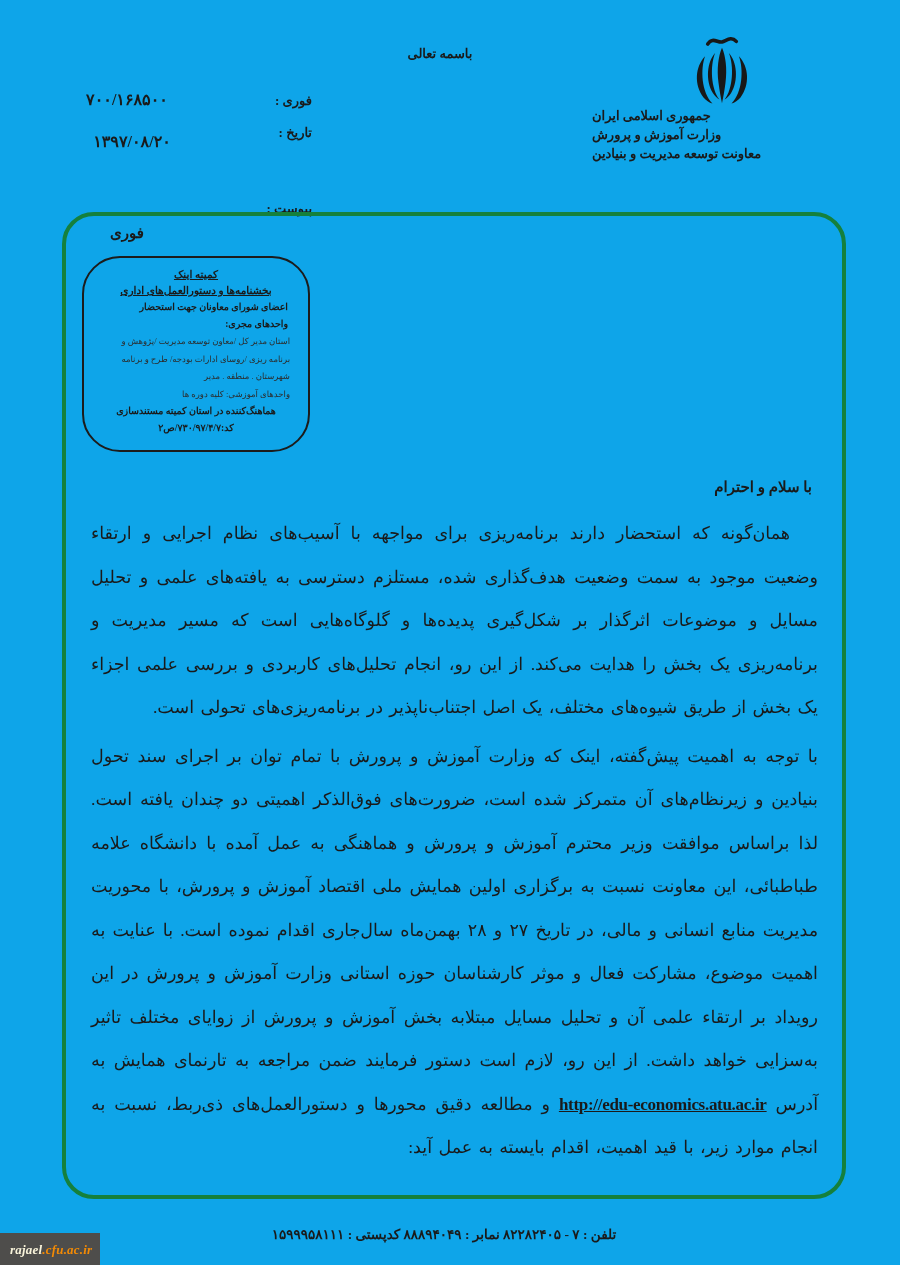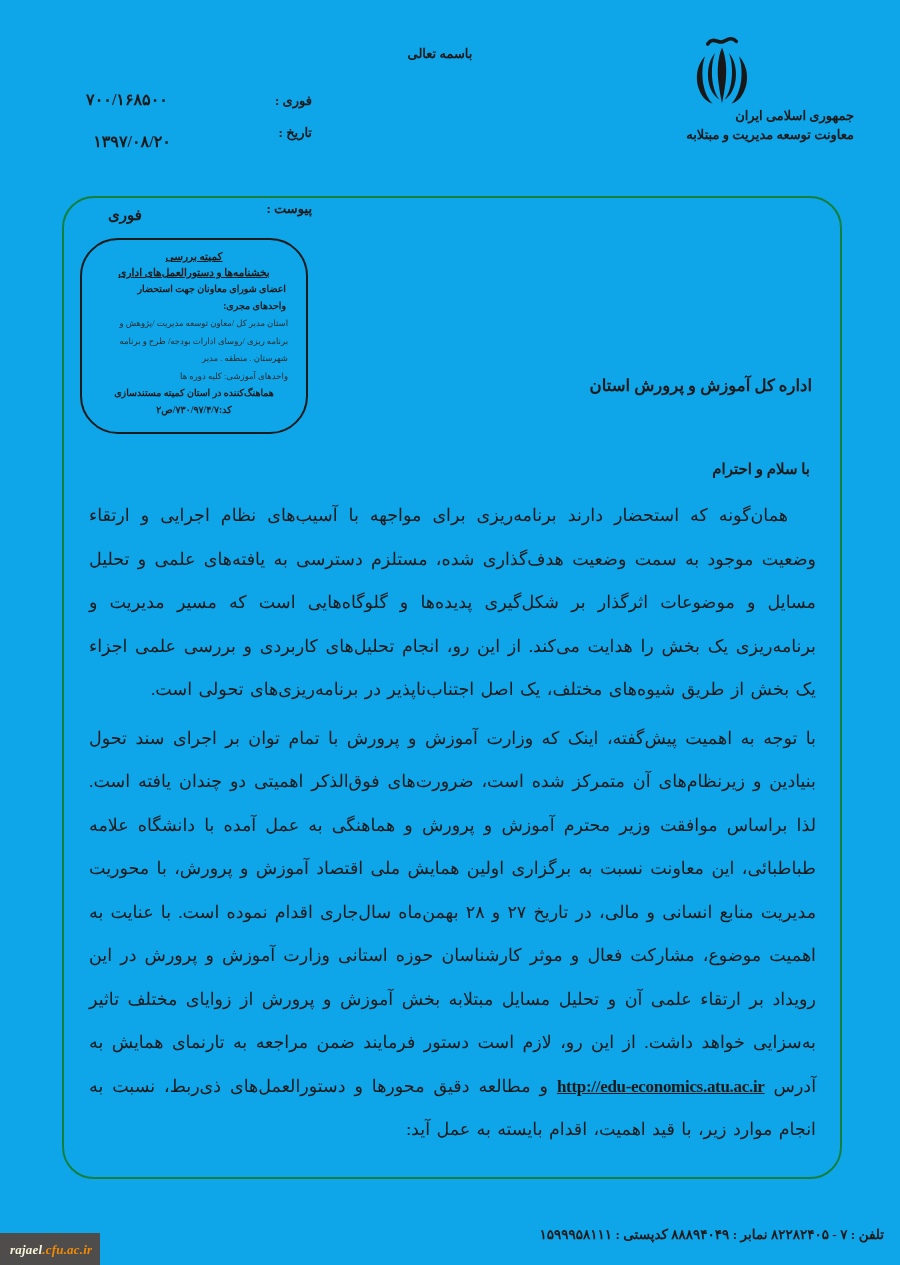--- a/index.html
+++ b/index.html
@@ -16,34 +16,34 @@
   .abs{position:absolute;}
 
   
   .bismillah{
     left:330px;top:46px;width:220px;
     text-align:center;font-size:13px;font-weight:bold;
   }
   .emblem{left:688px;top:34px;width:68px;height:74px;}
   .org-block{
     left:592px;top:106px;width:262px;
-    text-align:right;font-size:13px;font-weight:bold;line-height:19px;
+    text-align:left;font-size:13px;font-weight:bold;line-height:19px;
   }
   .meta-label{
     left:248px;width:64px;
     font-size:13px;font-weight:bold;text-align:right;direction:rtl;
   }
   .meta-value{
     font-size:16px;font-weight:bold;direction:rtl;text-align:center;
   }
 
   
   .letter-box{
-    left:62px;top:196px;width:776px;height:979px;
-    border:2px solid #15803d;border-radius:32px;
+    left:62px;top:212px;width:776px;height:979px;
+    border:4px solid #15803d;border-radius:32px;
   }
   .urgency{
     left:44px;top:8px;font-size:15px;font-weight:bold;
   }
   .stamp{
     left:16px;top:40px;width:228px;height:196px;
     border:2.5px solid #1c1c1c;border-radius:38px;
     padding:9px 12px 0 12px;box-sizing:border-box;
     direction:rtl;text-align:center;
   }
@@ -73,22 +73,22 @@
     direction:ltr;unicode-bidi:embed;
     font-size:17px;letter-spacing:-0.3px;
   }
 
   
   .footer-line1{
     left:30px;top:1192px;width:840px;
     text-align:center;font-size:13px;font-weight:bold;direction:rtl;
   }
   .footer-line2{
-    left:44px;top:1226px;width:840px;
-    text-align:right;font-size:13.5px;font-weight:bold;direction:rtl;
+    left:24px;top:1226px;width:840px;
+    text-align:center;font-size:13.5px;font-weight:bold;direction:rtl;
   }
   .watermark{
     left:0;top:1233px;height:34px;padding:0 8px 0 10px;
     background:#4e4d4b;display:flex;align-items:center;
     font-size:13px;font-weight:bold;font-style:italic;direction:ltr;
     letter-spacing:0.2px;
   }
 </style>
 </head>
 <body>
@@ -105,47 +105,47 @@
         <path d="M36.5 18 C44 26 46 44 38.5 56 C36.7 58.8 34.4 60.9 32.4 62 C40.5 52 41.4 30 36.5 18 Z"></path>
         <path d="M14 21 C4.5 31 3.5 48 12.5 60 C14.8 62.8 18 64.9 21 65.8 C10.5 55 9.5 33 14 21 Z"></path>
         <path d="M46 21 C55.5 31 56.5 48 47.5 60 C45.2 62.8 42 64.9 39 65.8 C49.5 55 50.5 33 46 21 Z"></path>
       </g>
       <path d="M16.5 9.5 C21 2.5 26 8.5 30 7.5 C34 6.5 38.5 1.5 43.5 7" fill="none" stroke="#181818" stroke-width="3.4" stroke-linecap="round"></path>
     </svg>
   </div>
 
   <div class="abs org-block rtl">
     <div>جمهوری اسلامی ایران</div>
-    <div>معاونت توسعه مدیریت و مبتلابه</div>
+    <div>وزارت آموزش و پرورش</div>
+    <div>معاونت توسعه مدیریت و بنیادین</div>
   </div>
 
   <div class="abs meta-label" style="top:93px;">فوری :</div>
   <div class="abs meta-label" style="top:125px;">تاریخ :</div>
   <div class="abs meta-label" style="top:153px;margin-top:48px;">پیوست :</div>
   <div class="abs meta-value" style="left:72px;top:90px;width:110px;">۷۰۰/۱۶۸۵۰۰</div>
   <div class="abs meta-value" style="left:78px;top:132px;width:108px;">۱۳۹۷/۰۸/۲۰</div>
 
   <div class="abs letter-box">
 
     <div class="abs urgency">فوری</div>
 
     <div class="abs stamp">
-      <div class="s-big">کمیته بررسی</div>
+      <div class="s-big">کمیته اینک</div>
       <div class="s-big">بخشنامه‌ها و دستورالعمل‌های اداری</div>
       <div class="s-bold-r">اعضای شورای معاونان جهت استحضار</div>
       <div class="s-bold-r">واحدهای مجری:</div>
       <div class="s-small">استان مدیر کل /معاون توسعه مدیریت /پژوهش و</div>
       <div class="s-small">برنامه ریزی /روسای ادارات بودجه/ طرح و برنامه</div>
       <div class="s-small">شهرستان . منطقه . مدیر</div>
       <div class="s-small">واحدهای آموزشی: کلیه دوره ها</div>
       <div class="s-foot">هماهنگ‌کننده در استان کمیته مستندسازی</div>
       <div class="s-foot">کد:۷۳۰/۹۷/۴/۷/ص۲</div>
     </div>
 
-    <div class="abs addressee">اداره کل آموزش و پرورش استان</div>
     <div class="abs salutation">با سلام و احترام</div>
 
     <div class="abs body-text">
       <p class="p1">همان‌گونه که استحضار دارند برنامه‌ریزی برای مواجهه با آسیب‌های نظام اجرایی و ارتقاء وضعیت موجود به سمت وضعیت هدف‌گذاری شده، مستلزم دسترسی به یافته‌های علمی و تحلیل مسایل و موضوعات اثرگذار بر شکل‌گیری پدیده‌ها و گلوگاه‌هایی است که مسیر مدیریت و برنامه‌ریزی یک بخش را هدایت می‌کند. از این رو، انجام تحلیل‌های کاربردی و بررسی علمی اجزاء یک بخش از طریق شیوه‌های مختلف، یک اصل اجتناب‌ناپذیر در برنامه‌ریزی‌های تحولی است.</p>
       <p class="p2">
         <span>با توجه به اهمیت پیش‌گفته، اینک که وزارت آموزش و پرورش با تمام توان بر اجرای سند تحول بنیادین و زیرنظام‌های آن متمرکز شده است، ضرورت‌های فوق‌الذکر اهمیتی دو چندان یافته است. لذا براساس موافقت وزیر محترم آموزش و پرورش و هماهنگی به عمل آمده با دانشگاه علامه طباطبائی، این معاونت نسبت به برگزاری اولین همایش ملی اقتصاد آموزش و پرورش، با محوریت مدیریت منابع انسانی و مالی، در تاریخ ۲۷ و ۲۸ بهمن‌ماه سال‌جاری اقدام نموده است. با عنایت به اهمیت موضوع، مشارکت فعال و موثر کارشناسان حوزه استانی وزارت آموزش و پرورش در این رویداد بر ارتقاء علمی آن و تحلیل مسایل مبتلابه بخش آموزش و پرورش از زوایای مختلف تاثیر به‌سزایی خواهد داشت. از این رو، لازم است دستور فرمایند ضمن مراجعه به تارنمای همایش به آدرس</span>
         <span class="url">http://edu-economics.atu.ac.ir</span>
         <span>و مطالعه دقیق محورها و دستورالعمل‌های ذی‌ربط، نسبت به انجام موارد زیر، با قید اهمیت، اقدام بایسته به عمل آید:</span>
       </p>
     </div>

